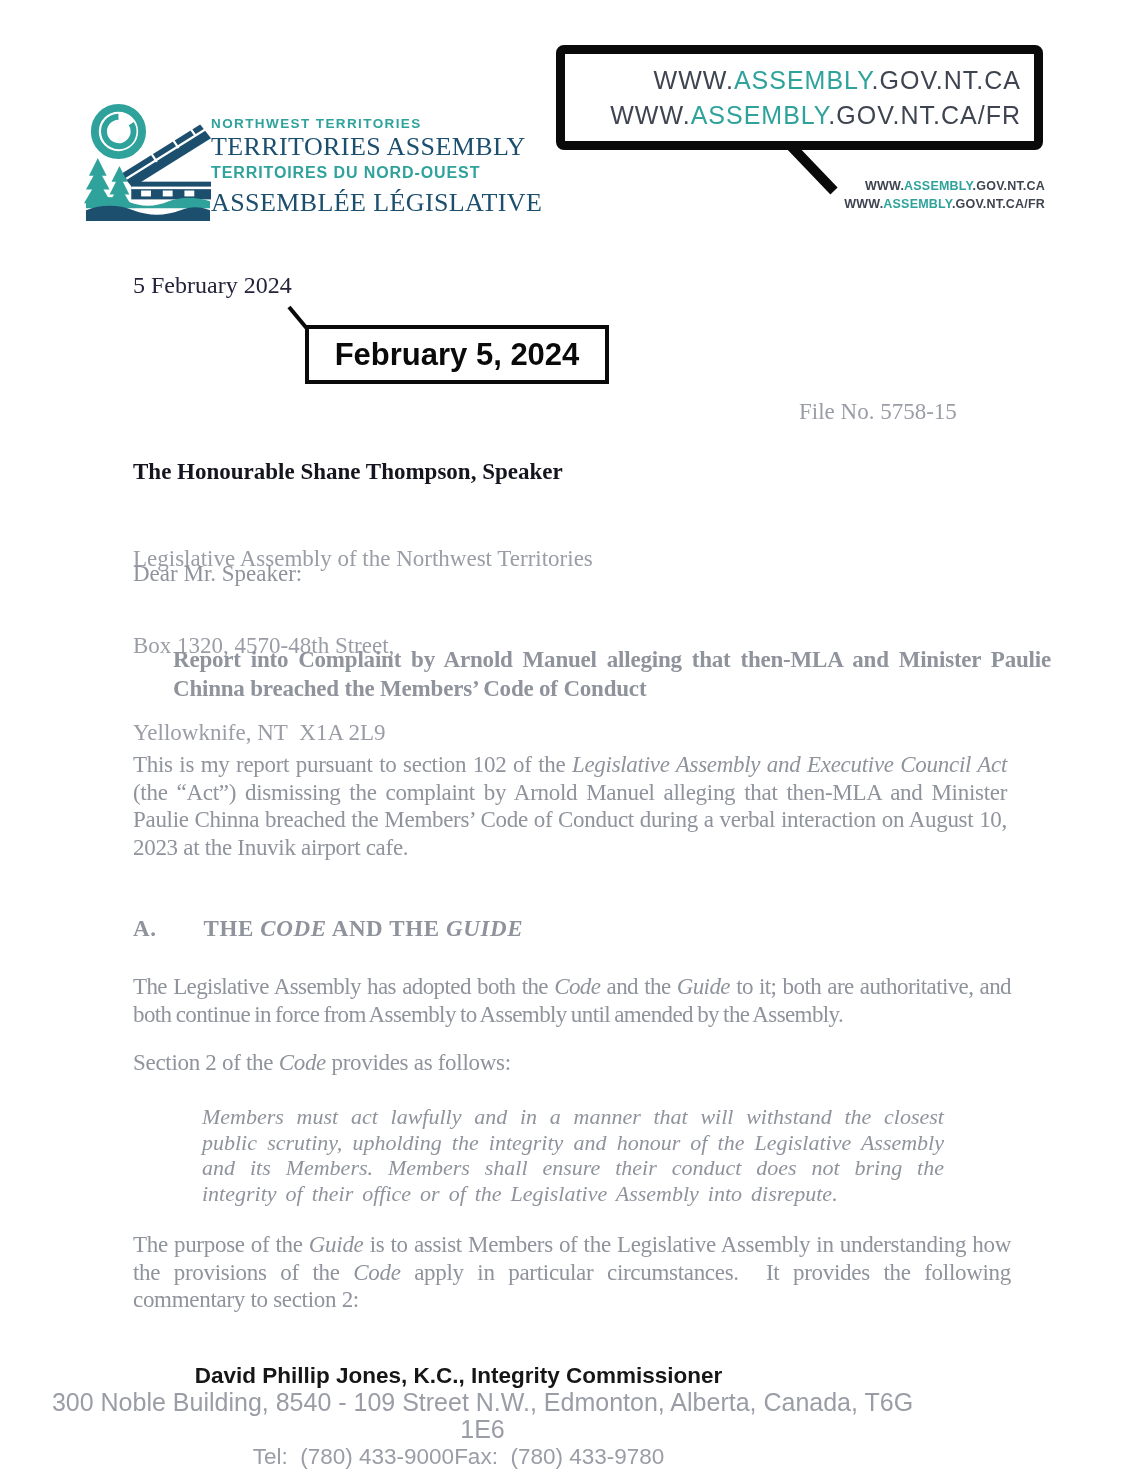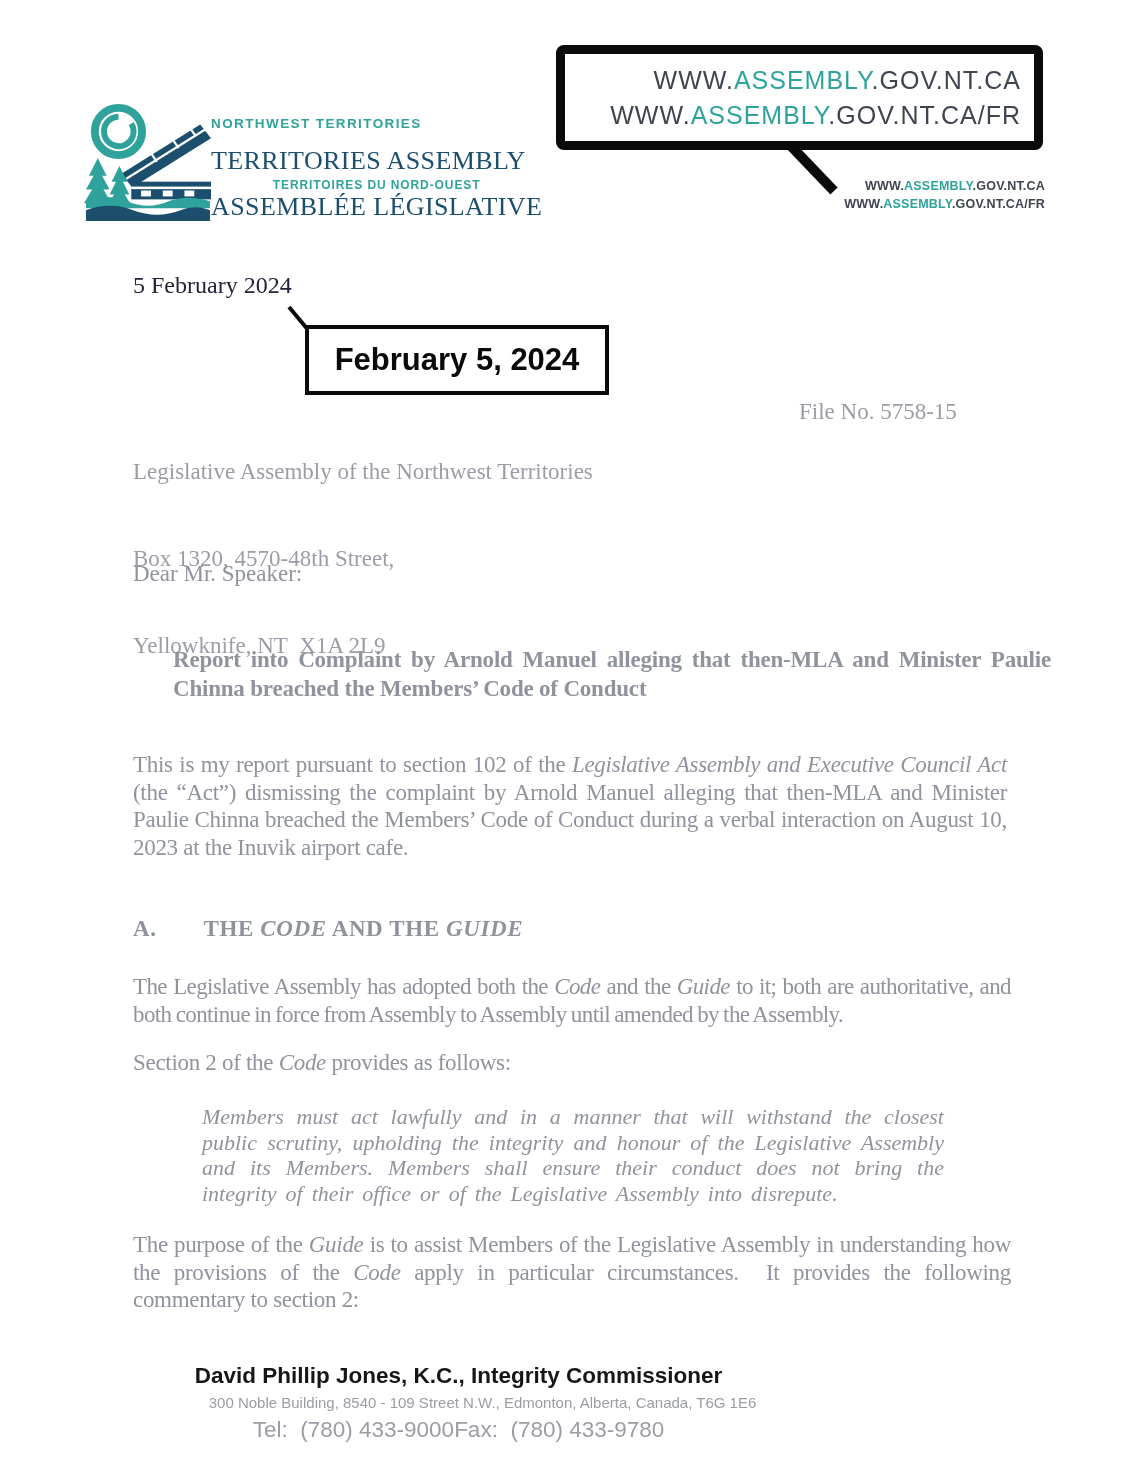--- a/index.html
+++ b/index.html
@@ -6,39 +6,39 @@
   .page{position:relative;width:1137px;height:1473px;background:#fff;overflow:hidden;
         font-family:"Liberation Serif",serif;}
   .sans{font-family:"Liberation Sans",sans-serif;}
   .serif{font-family:"Liberation Serif",serif;}
   .abs{position:absolute;}
   .it{font-style:italic;}
 
   
   .logo-mark{left:84px;top:98px;width:128px;height:124px;}
   .logo-text{left:211px;top:117px;line-height:1;}
-  .logo-l1{color:var(--teal);font-weight:bold;font-size:13.5px;letter-spacing:1.4px;margin-bottom:17px;}
+  .logo-l1{color:var(--teal);font-weight:bold;font-size:13.5px;letter-spacing:1.4px;margin-bottom:3px;}
   .logo-l2{color:var(--navy);font-size:26px;letter-spacing:0.4px;margin-bottom:5px;}
-  .logo-l3{color:var(--teal);font-weight:bold;font-size:12px;letter-spacing:0.9px;margin-bottom:3px;text-align:center;}
+  .logo-l3{color:var(--teal);font-weight:bold;font-size:16px;letter-spacing:0.9px;margin-bottom:9px;}
   .logo-l4{color:var(--navy);font-size:26px;letter-spacing:0.4px;}
 
   
   .url-box{left:556px;top:45px;width:487px;height:105px;box-sizing:border-box;
            border:9px solid #0a0a0a;border-radius:8px;background:#fff;
            display:flex;flex-direction:column;justify-content:center;align-items:flex-end;
            padding-right:13px;}
   .url-line{font-size:25px;letter-spacing:1px;line-height:35px;font-weight:400;white-space:nowrap;}
   .u-dark{color:var(--url-dark);}
   .u-teal{color:var(--teal);}
   .small-urls{left:700px;top:177px;width:345px;text-align:right;
               font-size:12.5px;font-weight:bold;letter-spacing:0.2px;line-height:18px;}
 
   
   .date{left:133px;top:272px;font-size:24px;color:var(--ink);}
-  .date-callout{left:305px;top:325px;width:304px;height:70px;box-sizing:border-box;
+  .date-callout{left:305px;top:325px;width:304px;height:59px;box-sizing:border-box;
                 border:4px solid #0a0a0a;background:#fff;display:flex;align-items:center;
                 justify-content:center;font-weight:bold;font-size:31px;color:#0a0a0a;}
 
   
   .recipient{left:133px;top:399px;font-size:23px;line-height:29px;color:var(--gray-light);white-space:pre-wrap;}
   .r-name{font-weight:bold;color:#15151f;}
   .file-no{left:799px;top:399px;font-size:23px;color:var(--gray-light);}
   .salutation{left:133px;top:561px;font-size:23px;color:var(--gray);}
   .subject{left:133px;top:645px;width:878px;font-size:23px;line-height:29px;
            font-weight:bold;color:var(--gray);text-align:justify;letter-spacing:-0.2px;margin-left:40px;}
@@ -49,21 +49,21 @@
   .h-title{margin-left:47px;}
   .p2{left:133px;top:973px;width:878px;letter-spacing:-0.6px;word-spacing:-1px;}
   .p3{left:133px;top:1049px;width:878px;text-align:left;}
   .quote{left:202px;top:1104px;width:742px;margin:0;font-size:22px;line-height:25.5px;
          font-style:italic;color:var(--gray);text-align:justify;word-spacing:3.5px;}
   .p4{left:133px;top:1231px;width:878px;}
 
   
   .footer{left:0;top:1362px;width:917px;text-align:center;line-height:27px;}
   .f-name{font-weight:bold;font-size:22.5px;color:#161616;}
-  .f-addr{font-size:15px;color:var(--gray-light);padding-left:48px;}
+  .f-addr{font-size:25px;color:var(--gray-light);padding-left:48px;}
   .f-contact{display:flex;justify-content:center;font-size:22.5px;
              color:var(--gray-light);white-space:pre-wrap;}
 </style>
 </head>
 <body>
 
 <div class="page">
 
   <svg class="abs logo-mark" viewBox="0 0 130 124" aria-hidden="true">
     <g fill="none" stroke="#2FA39B">
@@ -120,20 +120,21 @@
 
   <div class="abs date serif">5 February 2024</div>
 
   <svg class="abs" style="left:283px;top:303px;width:36px;height:34px;" viewBox="0 0 36 34" aria-hidden="true">
     <line x1="6" y1="4" x2="26" y2="28" stroke="#0a0a0a" stroke-width="4"></line>
   </svg>
 
   <div class="abs date-callout sans">February 5, 2024</div>
 
   <div class="abs recipient serif">
+    <div class="r-name">The Honourable Shane Thompson, Speaker</div>
     <div>Legislative Assembly of the Northwest Territories</div>
     <div>Box 1320, 4570-48th Street,</div>
     <div>Yellowknife, NT&nbsp; X1A 2L9</div>
   </div>
 
   <div class="abs file-no serif">File No. 5758-15</div>
 
   <div class="abs salutation serif">Dear Mr. Speaker:</div>
 
   <div class="abs subject serif">Report into Complaint by Arnold Manuel alleging that then-MLA and Minister Paulie Chinna breached the Members’ Code of Conduct</div>

